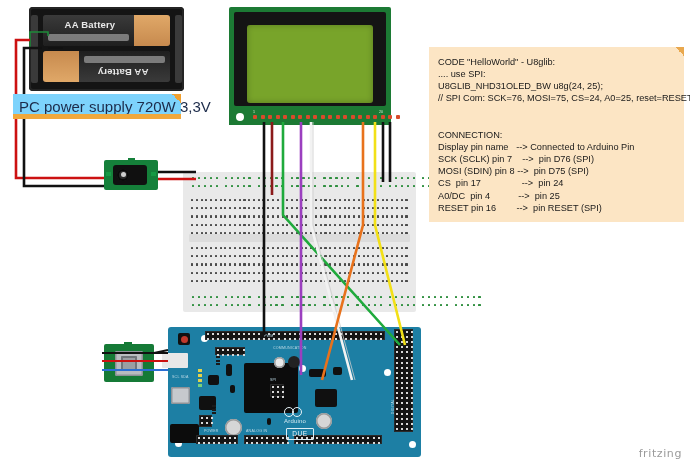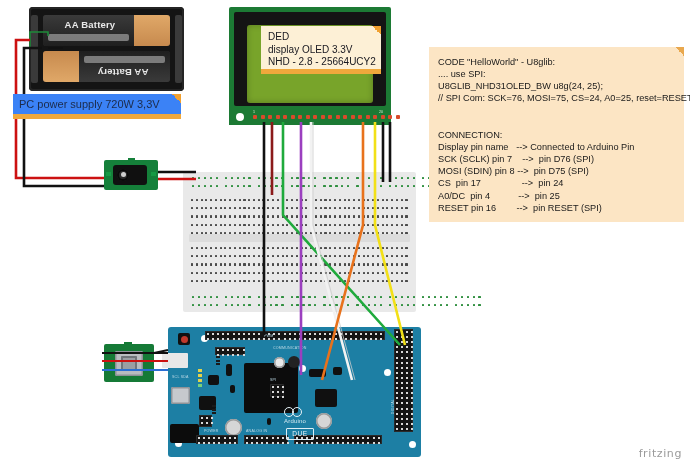--- a/index.html
+++ b/index.html
@@ -23,22 +23,22 @@
     position:absolute;top:0;right:0;width:9px;height:9px;
     background:linear-gradient(225deg,#f0a030 0 50%,transparent 50% 100%);
   }
   .note .underbar{
     position:absolute;left:0;right:0;bottom:0;height:5px;background:#f0a83c;
   }
   .note .txt{display:block;white-space:pre;}
 
   
   .label-note{
-    background:#3b82f6;
-    font-size:11px;
+    background:#7dd3fc;
+    font-size:15px;
     color:#1c2b4a;
     padding:4px 6px 7px 6px;
     border:none;
   }
   .label-note .txt{letter-spacing:0px;}
 
   
   .code-note{
     left:429px;top:47px;width:255px;height:175px;
     background:#fce5c4;
@@ -1406,27 +1406,20 @@
 
 CONNECTION:
 Display pin name   --&gt; Connected to Arduino Pin
 SCK (SCLK) pin 7    --&gt;  pin D76 (SPI)
 MOSI (SDIN) pin 8 --&gt;  pin D75 (SPI)
 CS  pin 17                --&gt;  pin 24
 A0/DC  pin 4           --&gt;  pin 25
 RESET pin 16        --&gt;  pin RESET (SPI)</div>
   </div>
 
-  <div class="note label-note oled-label">
-    <div class="fold"></div>
-    <div class="underbar"></div>
-    <div class="txt" id="oledNoteText">DED
-display OLED 3.3V
-NHD - 2.8 - 25664UCY2</div>
-  </div>
 
   <div class="note label-note battery-label">
     <div class="fold"></div>
     <div class="underbar"></div>
     <div class="txt" id="battNoteText">PC power supply 720W 3,3V</div>
   </div>
 
 
   <div class="fritz">fritzing</div>
 </div>

